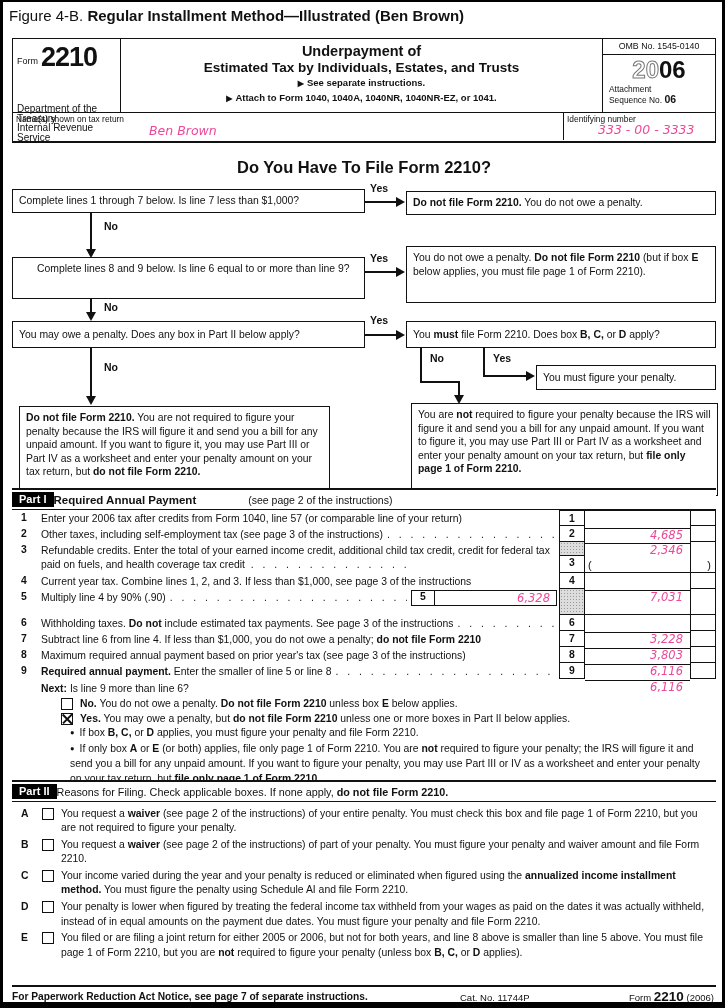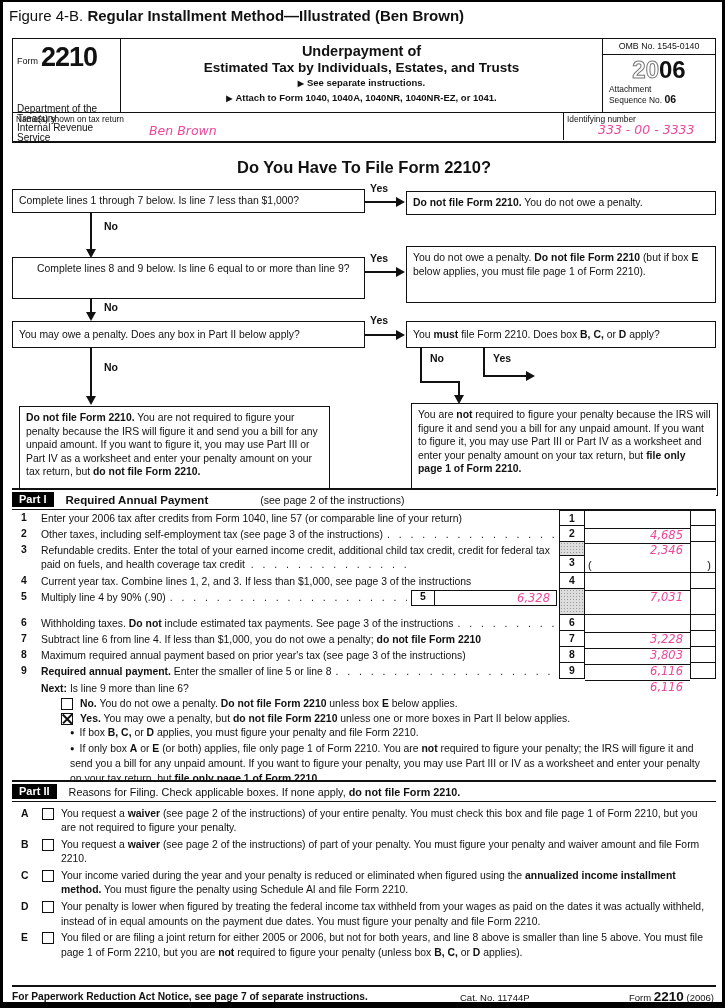--- a/index.html
+++ b/index.html
@@ -39,21 +39,21 @@
   .sec-flow{top:142px;left:9px;width:704px;height:428px;font-size:10.4px;margin-top:14px;}
   .flow-title{position:absolute;top:0;left:0;right:0;text-align:center;font-size:16.5px;font-weight:bold;}
   .fbox{position:absolute;box-sizing:border-box;border:1.5px solid #111;padding:4px 6px;line-height:13.6px;background:#fff;}
   .fbox.c{display:flex;align-items:center;}
   .lbl{position:absolute;font-weight:bold;font-size:10.5px;background:#fff;padding:0 2px;}
   .hline,.vline{position:absolute;background:#111;}
   .ah-r{position:absolute;width:0;height:0;border-top:5px solid transparent;border-bottom:5px solid transparent;border-left:9px solid #111;}
   .ah-d{position:absolute;width:0;height:0;border-left:5px solid transparent;border-right:5px solid transparent;border-top:9px solid #111;}
   
   .part-hdr{display:flex;align-items:center;border-top:2px solid #111;border-bottom:1.5px solid #111;height:19px;}
-  .part-tag{background:#000;color:#fff;font-weight:bold;font-size:11px;padding:1px 7px 2px 7px;margin-right:12px;}
+  .part-tag{background:#000;color:#fff;font-weight:bold;font-size:11px;padding:1px 7px 2px 7px;}
   .part-title{font-weight:bold;font-size:11.5px;}
   .part-note{font-size:10.5px;margin-left:52px;}
   .sec-part1{top:486px;left:9px;width:704px;background:#fff;}
   .prow{display:flex;align-items:stretch;}
   .lnum{width:29px;padding-left:9px;font-weight:bold;font-size:10.4px;padding-top:2px;box-sizing:border-box;}
   .ltext{font-size:10.4px;padding-top:2.5px;white-space:nowrap;overflow:hidden;}
   .lwrap{flex:1;font-size:10.4px;padding-top:2px;line-height:14px;overflow:hidden;padding-right:4px;}
   .lead{flex:1;overflow:hidden;white-space:nowrap;padding-top:2.5px;font-size:10.4px;color:#111;margin:0 4px;}
   .lead::after{content:".   .   .   .   .   .   .   .   .   .   .   .   .   .   .   .   .   .   .   .   .   .   .   .   .   .";letter-spacing:3px;}
   .dots-inline::after{content:" .   .   .   .   .   .   .   .   .   .   .   .   .   .";letter-spacing:3px;}
@@ -191,20 +191,23 @@
     <div class="vline" style="left:408px;top:190px;width:1.5px;height:34px;"></div>
     <div class="hline" style="left:408px;top:223px;width:40px;height:1.5px;"></div>
     <div class="vline" style="left:446px;top:223px;width:1.5px;height:15px;"></div>
     <div class="ah-d" style="left:442px;top:237px;"></div>
     <span class="lbl" style="left:416px;top:194px;">No</span>
 
     <div class="vline" style="left:471px;top:190px;width:1.5px;height:29px;"></div>
     <div class="hline" style="left:471px;top:217px;width:44px;height:1.5px;"></div>
     <div class="ah-r" style="left:514px;top:213px;"></div>
     <span class="lbl" style="left:479px;top:194px;">Yes</span>
+    <div class="fbox c" style="left:524px;top:207px;width:180px;height:25px;">
+        <span><span>You must figure your penalty.</span></span>
+      </div>
 
     <div class="vline" style="left:78px;top:190px;width:1.5px;height:49px;"></div>
     <div class="ah-d" style="left:74px;top:238px;"></div>
     <span class="lbl" style="left:90px;top:203px;">No</span>
 
     <div class="fbox" style="left:7px;top:248px;width:311px;height:92px;"><span><span style="font-weight: bold;">Do not file Form 2210.</span><span> You are not required to figure your penalty because the IRS will figure it and send you a bill for any unpaid amount. If you want to figure it, you may use Part III or Part IV as a worksheet and enter your penalty amount on your tax return, but </span><span style="font-weight: bold;">do not file Form 2210.</span></span></div>
     <div class="fbox" style="left:399px;top:245px;width:307px;height:93px;"><span><span>You are </span><span style="font-weight: bold;">not</span><span> required to figure your penalty because the IRS will figure it and send you a bill for any unpaid amount. If you want to figure it, you may use Part III or Part IV as a worksheet and enter your penalty amount on your tax return, but </span><span style="font-weight: bold;">file only page 1 of Form 2210.</span></span></div>
   </div>
 
   <div class="abs sec-part1">

